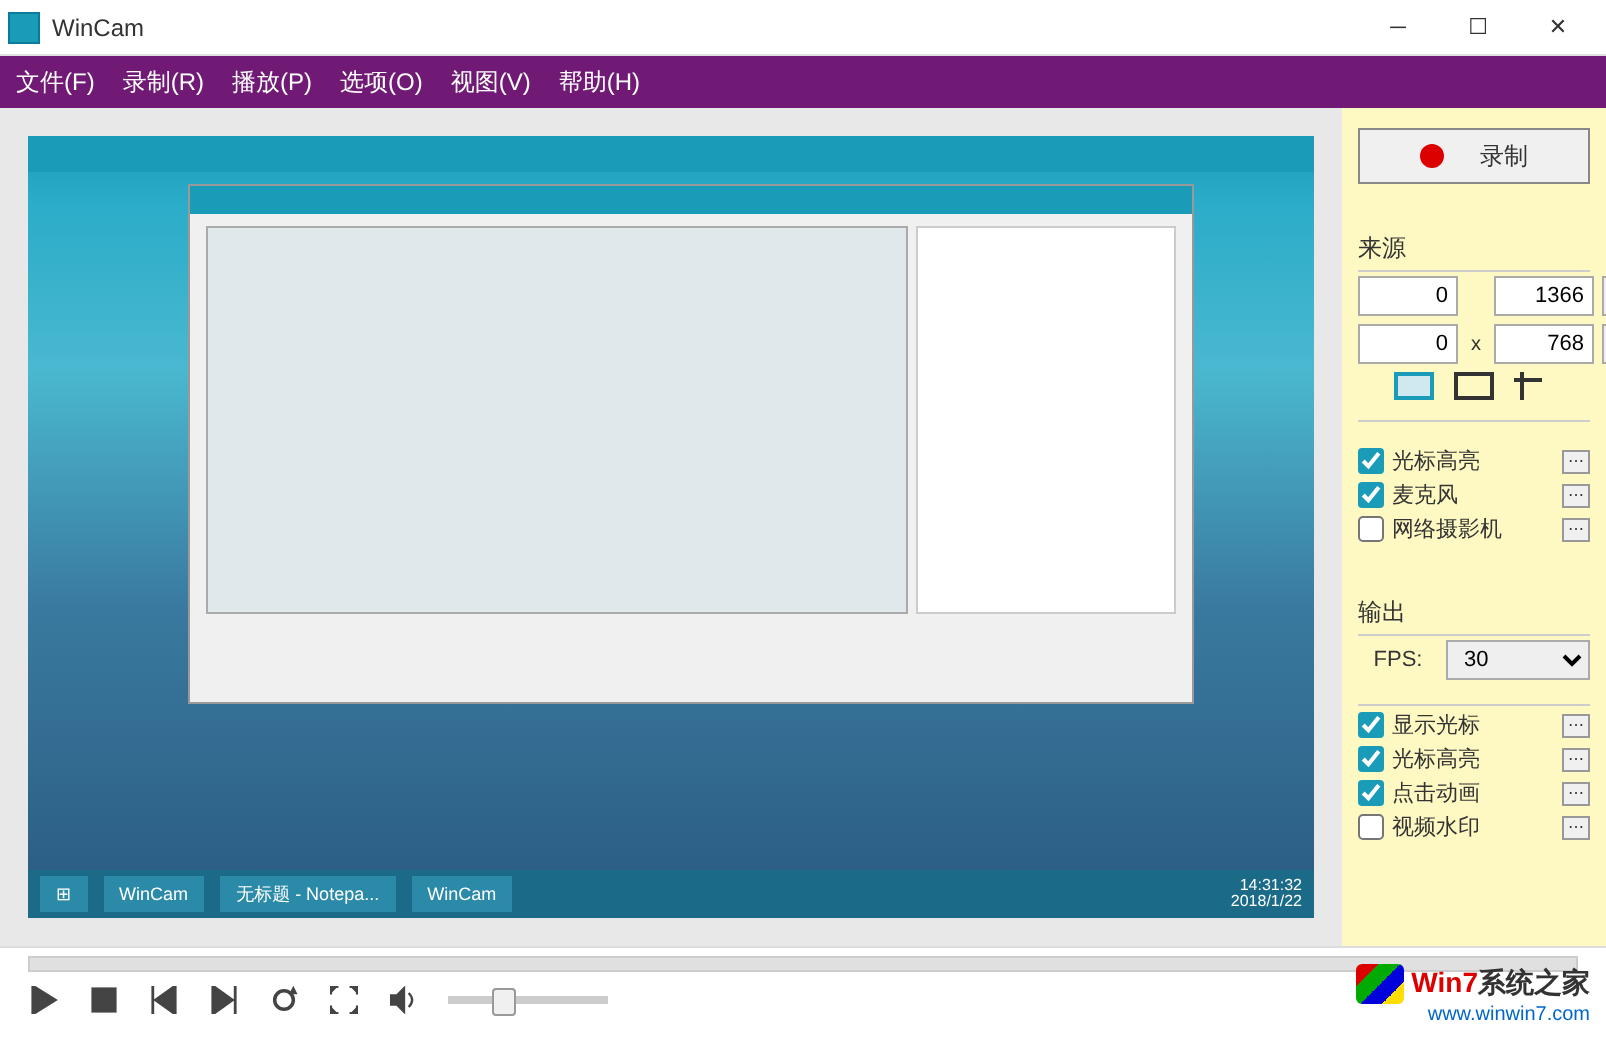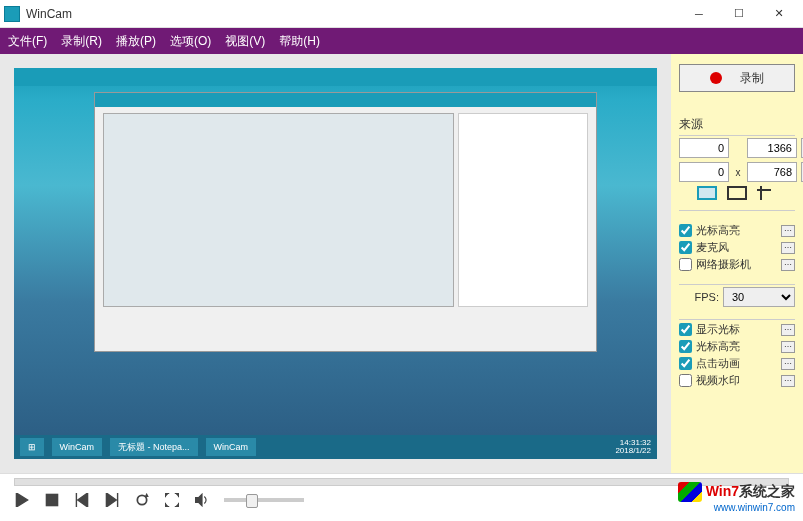--- a/index.html
+++ b/index.html
@@ -40,21 +40,21 @@
 .shape.sel { background: #d0e8f0; border-color: #1a9cb8; }
 .shape.crop { border: none; position: relative; }
 .shape.crop::before, .shape.crop::after { content:""; position:absolute; background:#333; }
 .shape.crop::before { width:2px; height:14px; left:3px; top:0; }
 .shape.crop::after { width:14px; height:2px; left:0; top:3px; }
 .chk-row { display: flex; align-items: center; gap: 4px; margin: 2px 0; }
 .chk-row input[type=checkbox] { width: 13px; height: 13px; accent-color: #1a9cb8; }
 .chk-row .lbl { flex: 1; font-size: 11px; }
 .chk-row .more { width: 14px; height: 12px; border: 1px solid #999; background: #f0f0f0; font-size:8px; text-align:center; }
 .out-row { display: flex; align-items: center; gap: 4px; margin: 2px 0; }
-.out-row .olbl { width: 40px; text-align: right; font-size: 11px; }
+.out-row .olbl { width: 40px; text-align: center; font-size: 11px; }
 .out-row select, .out-row input { flex: 1; height: 20px; border: 1px solid #aaa; font-size: 11px; padding: 0 4px; }
 
 .player-bar { height: 48px; background: #fff; border-top: 1px solid #ddd; padding: 4px 14px; }
 .pbar-track { height: 8px; background: #e0e0e0; border: 1px solid #ccc; margin-bottom: 6px; }
 .pcontrols { display: flex; align-items: center; gap: 14px; }
 .pbtn { width: 16px; height: 16px; display: flex; align-items: center; justify-content: center; }
 .pbtn svg { width: 14px; height: 14px; fill: #444; stroke: #444; }
 .slider { width: 80px; height: 4px; background: #ccc; position: relative; }
 .slider::before { content:""; position:absolute; left:22px; top:-4px; width:10px; height:12px; background:#f0f0f0; border:1px solid #999; border-radius:2px; }
 
@@ -144,20 +144,21 @@
         <div class="more">⋯</div>
       </div>
       <div class="chk-row">
         <input type="checkbox" style="">
         <span class="lbl">网络摄影机</span>
         <div class="more">⋯</div>
       </div>
     </div>
 
     <div>
+      <div class="section-title">输出</div>
       <hr>
       <div class="out-row">
         <span class="olbl">FPS:</span>
         <select><option>30</option></select>
       </div>
     </div>
 
     <div>
       <hr>
       <div class="chk-row">

